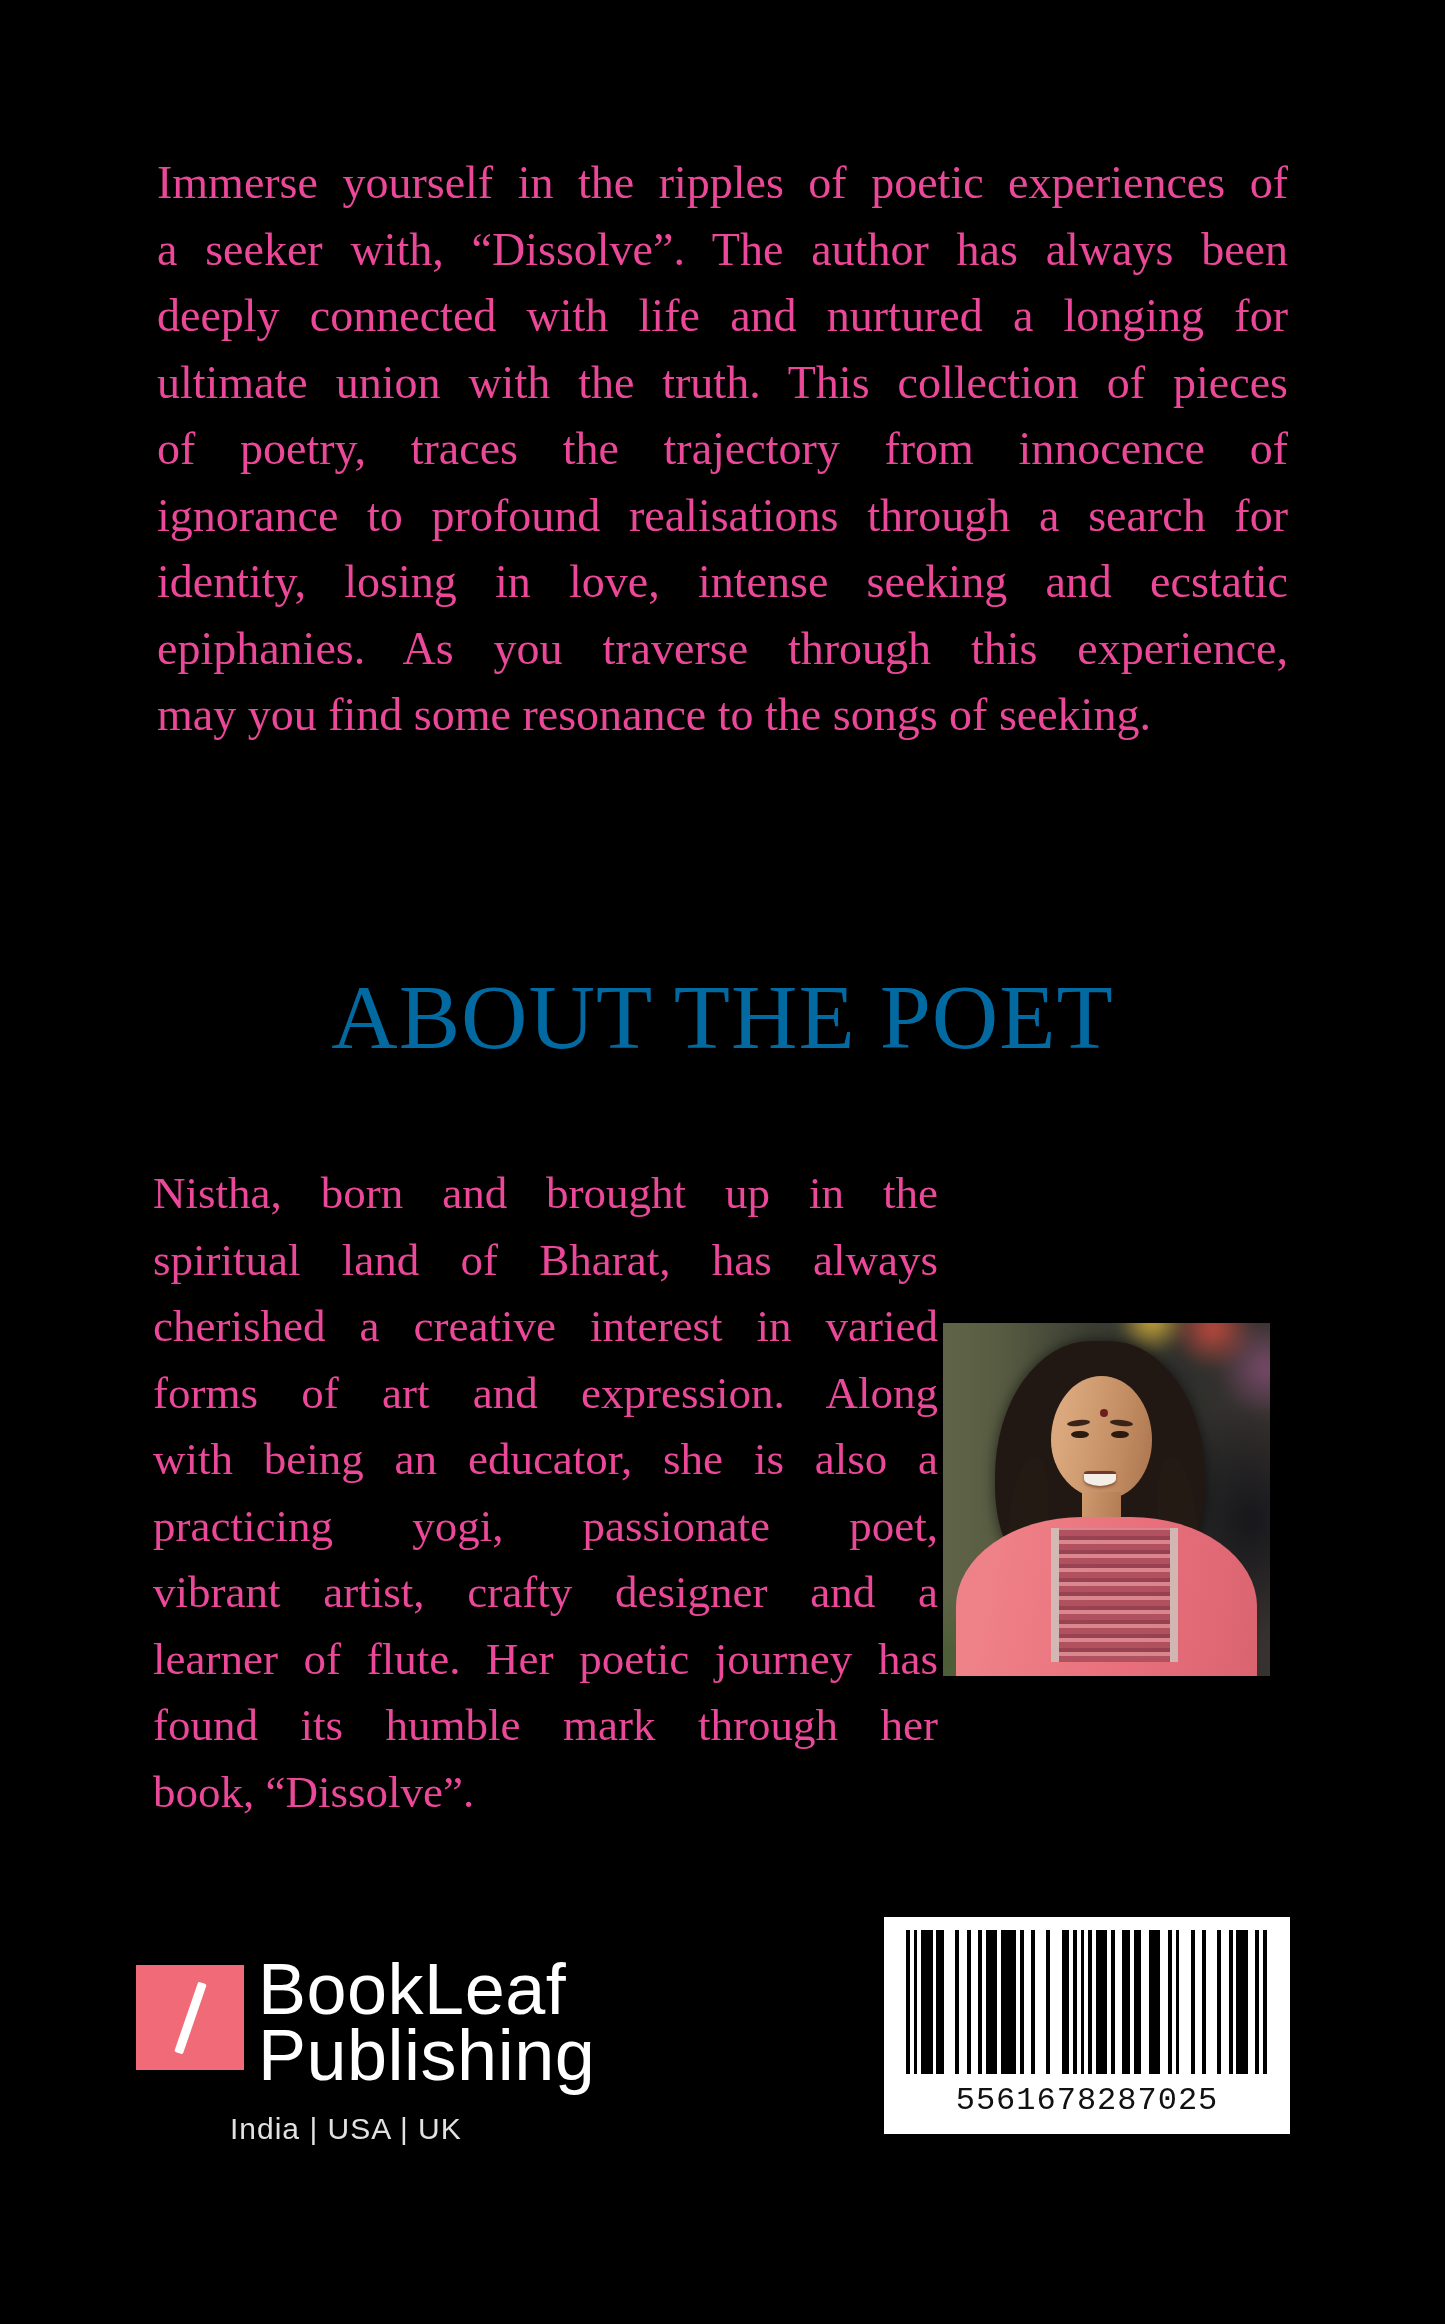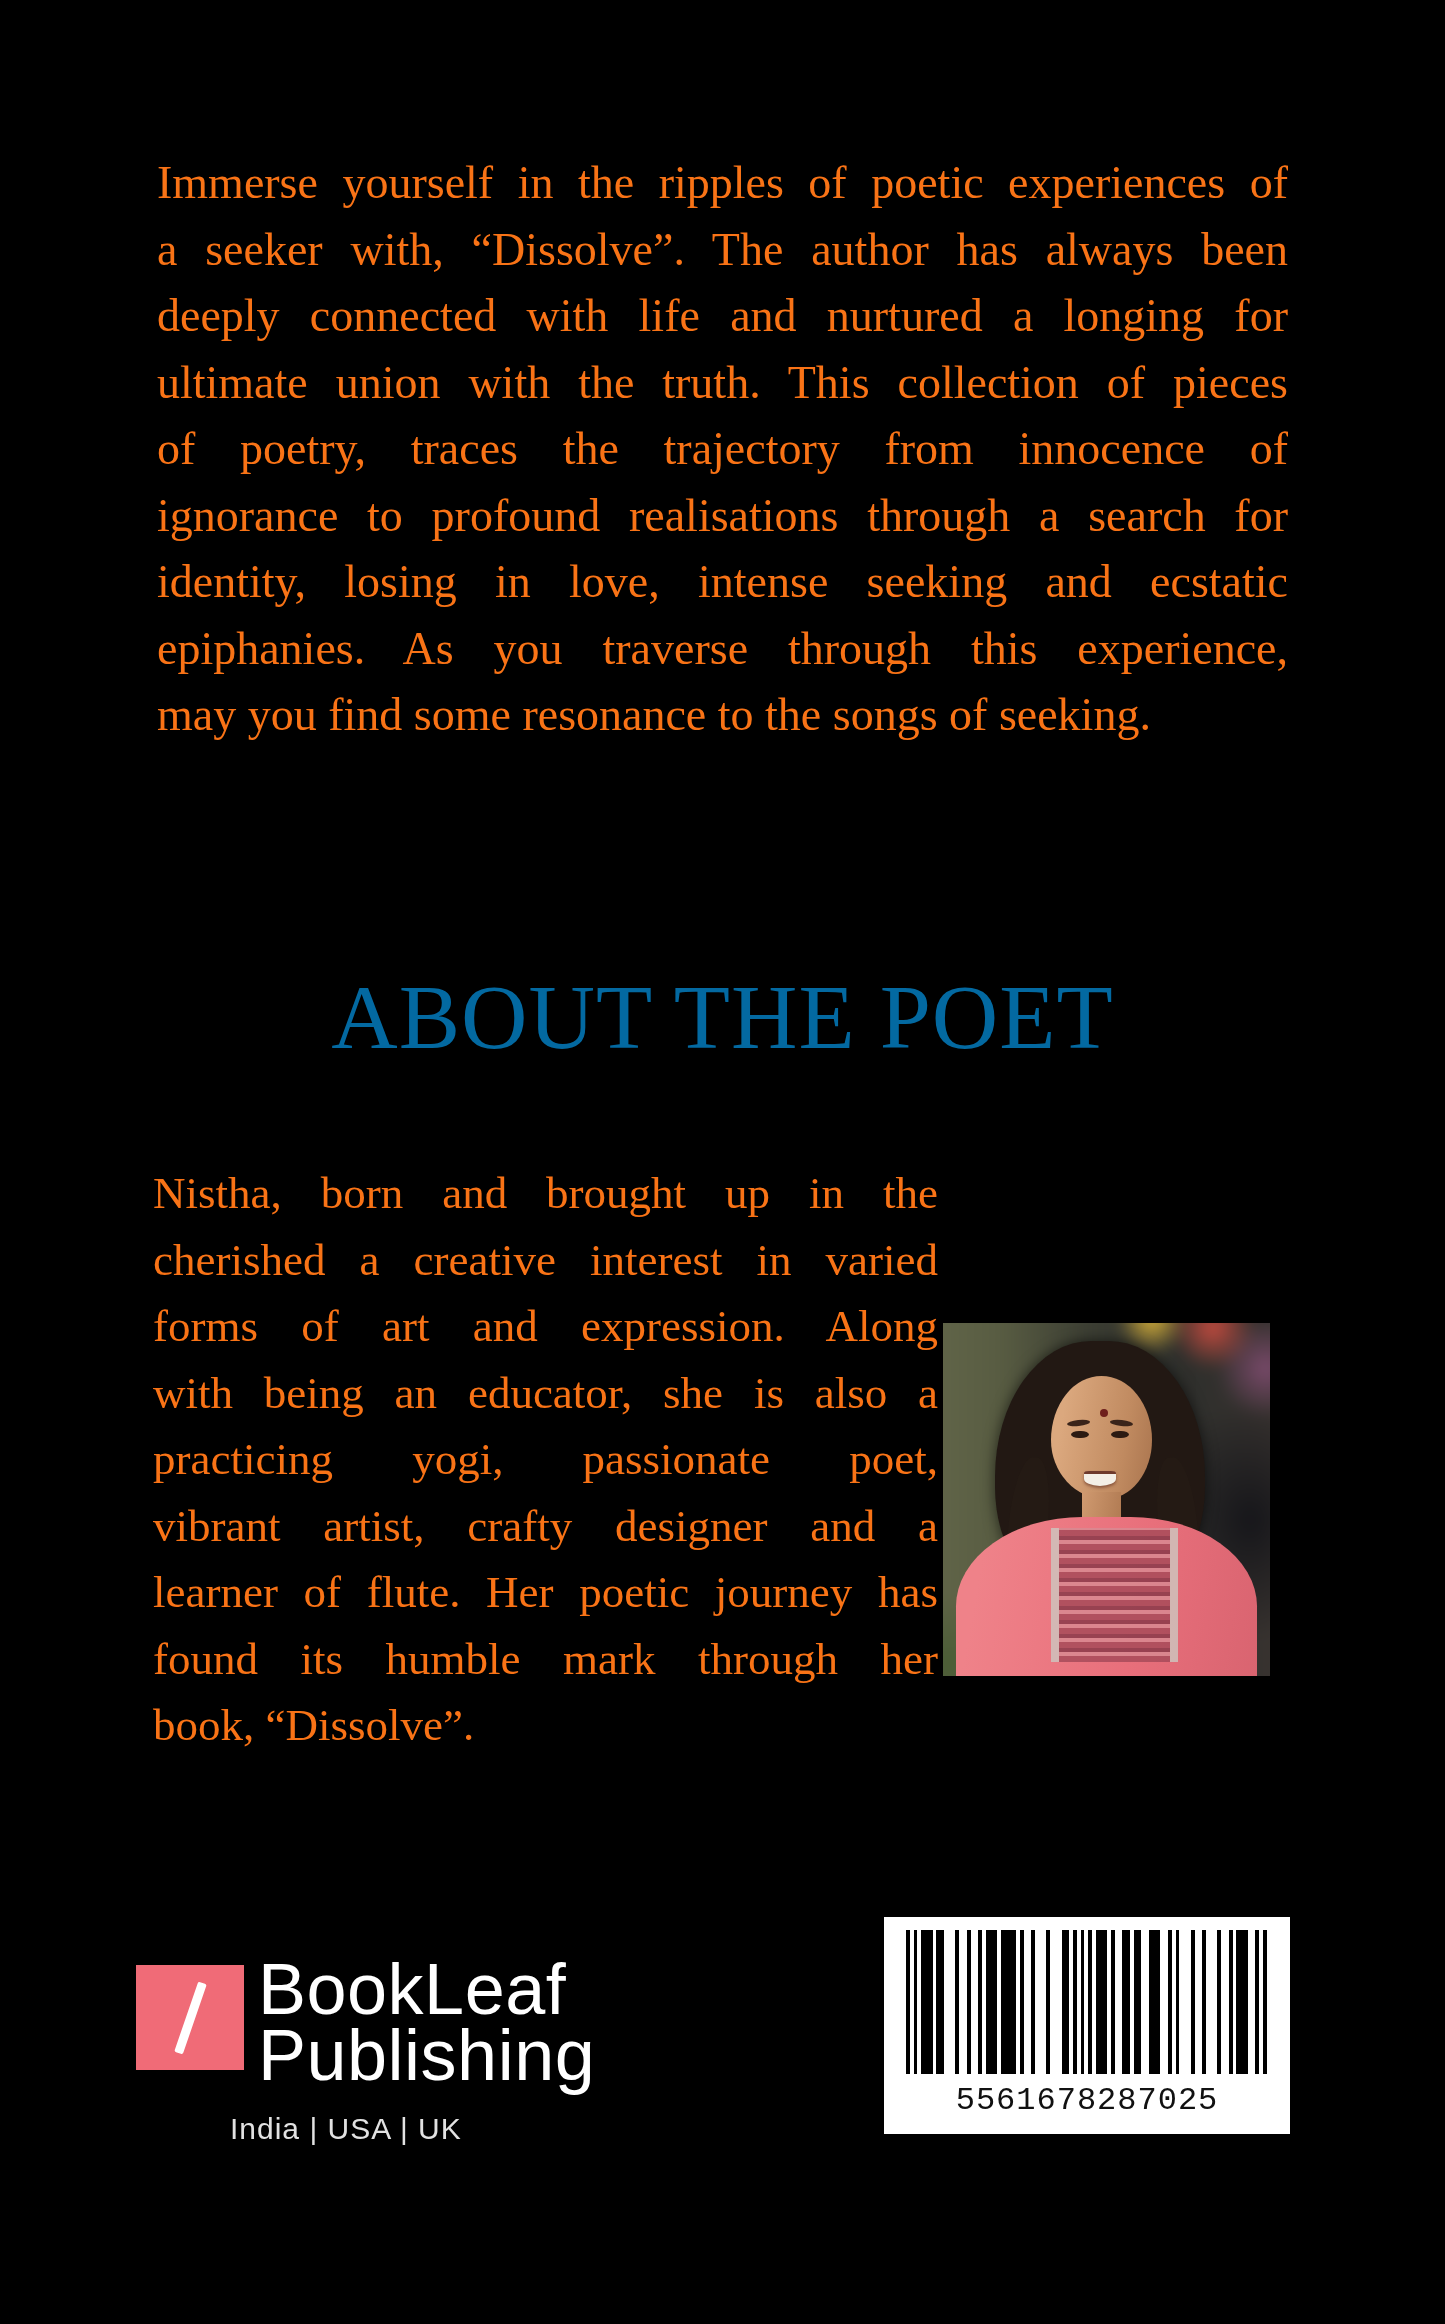--- a/index.html
+++ b/index.html
@@ -4,21 +4,21 @@
 <style>
   html,body{margin:0;padding:0;background:#000;}
   #cover{
     position:relative;
     width:1445px;height:2324px;
     background:#000;
     overflow:hidden;
     font-family:"Liberation Serif", serif;
   }
   
-  .jlines{position:absolute;color:#f97316;}
+  .jlines{position:absolute;color:#ec4899;}
   .jlines > div{
     text-align:justify;
     text-align-last:justify;
     white-space:normal;
     overflow:hidden;
   }
   .jlines > div:last-child{text-align-last:left;}
   #synopsis{
     left:157px;top:150px;width:1131px;
     font-size:46px;line-height:66.5px;
@@ -147,20 +147,21 @@
       <div>ignorance to profound realisations through a search for</div>
       <div>identity, losing in love, intense seeking and ecstatic</div>
       <div>epiphanies. As you traverse through this experience,</div>
       <div>may you find some resonance to the songs of seeking.</div>
     </div>
 
   <div id="about-heading">ABOUT THE POET</div>
 
   <div id="bio" class="jlines">
       <div>Nistha, born and brought up in the</div>
+      <div>spiritual land of Bharat, has always</div>
       <div>cherished a creative interest in varied</div>
       <div>forms of art and expression. Along</div>
       <div>with being an educator, she is also a</div>
       <div>practicing yogi, passionate poet,</div>
       <div>vibrant artist, crafty designer and a</div>
       <div>learner of flute. Her poetic journey has</div>
       <div>found its humble mark through her</div>
       <div>book, “Dissolve”.</div>
     </div>
 

